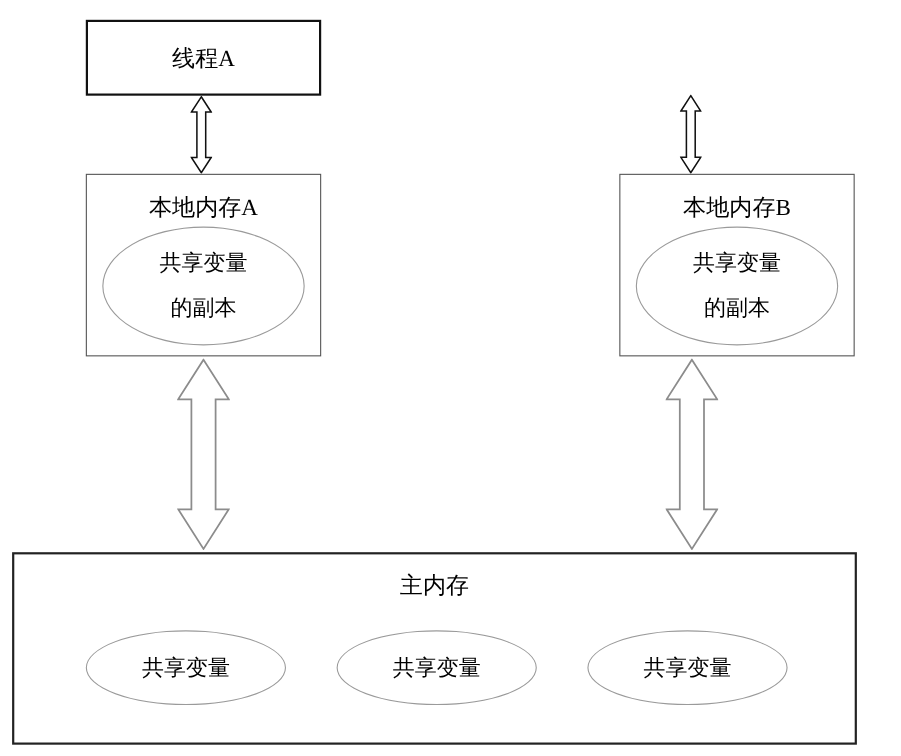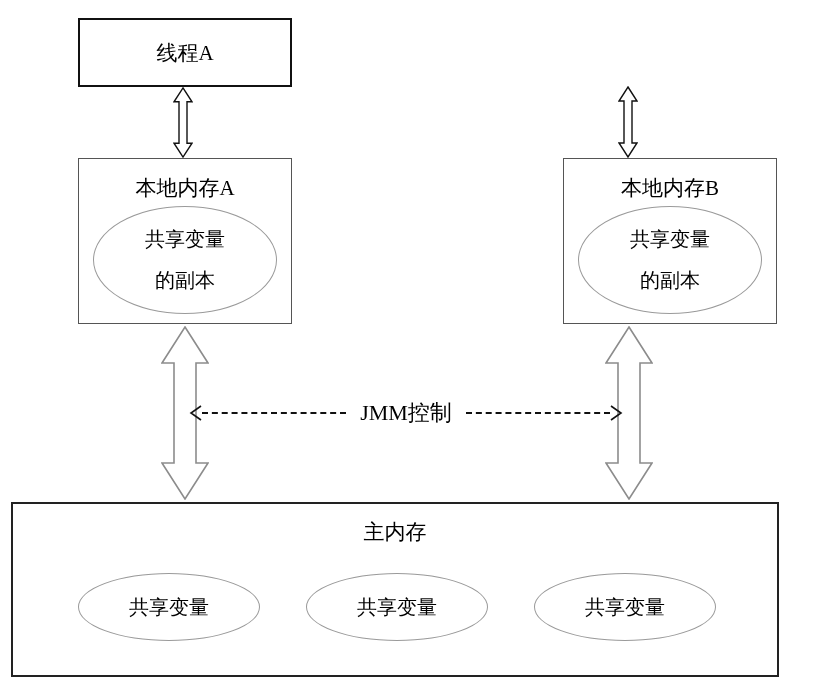--- a/index.html
+++ b/index.html
@@ -192,31 +192,20 @@
   </div>
 
   <svg class="abs big-arrow big-arrow-a" viewBox="0 0 48 174" preserveAspectRatio="none">
     <polygon points="24,1 47,37 35,37 35,137 47,137 24,173 1,137 13,137 13,37 1,37"></polygon>
   </svg>
 
   <svg class="abs big-arrow big-arrow-b" viewBox="0 0 48 174" preserveAspectRatio="none">
     <polygon points="24,1 47,37 35,37 35,137 47,137 24,173 1,137 13,137 13,37 1,37"></polygon>
   </svg>
 
-  <div class="abs jmm-row">
-    <svg class="dash-head" viewBox="0 0 13 16">
-      <path d="M12,1 L2,8 L12,15"></path>
-    </svg>
-    <div class="dash-seg"></div>
-    <span class="jmm-label">JMM控制</span>
-    <div class="dash-seg"></div>
-    <svg class="dash-head" viewBox="0 0 13 16">
-      <path d="M1,1 L11,8 L1,15"></path>
-    </svg>
-  </div>
 
   <div class="abs main-box">
     <div class="main-title">主内存</div>
     <div class="shared-ellipse shared-1">
       <span>共享变量</span>
     </div>
     <div class="shared-ellipse shared-2">
       <span>共享变量</span>
     </div>
     <div class="shared-ellipse shared-3">

